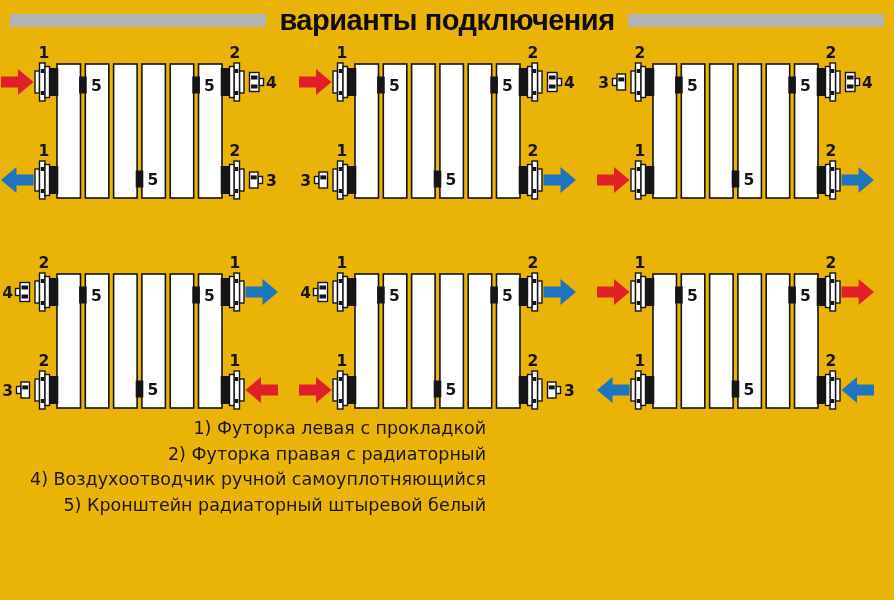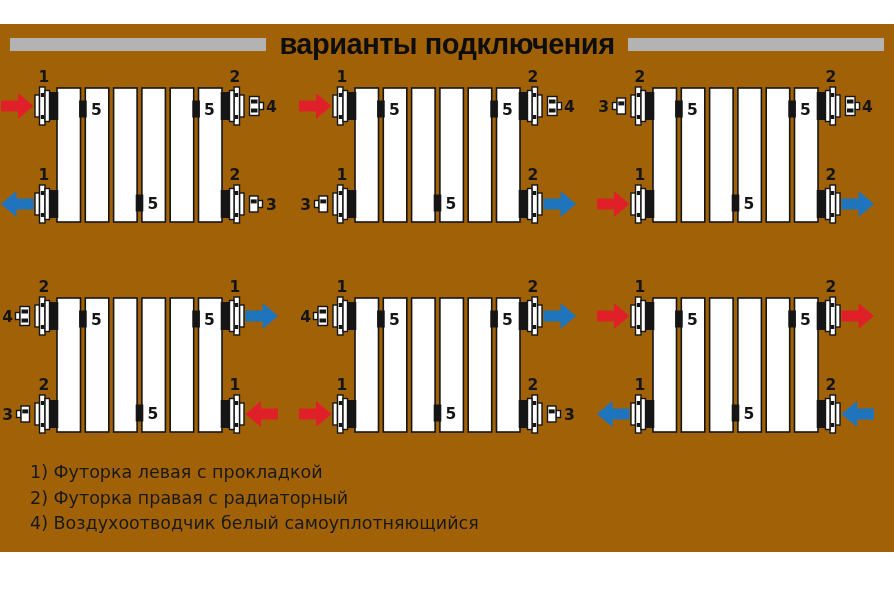--- a/index.html
+++ b/index.html
@@ -1,26 +1,26 @@
 <!DOCTYPE html>
 <html><head>
 <meta charset="utf-8">
 <style>
   html,body{margin:0;padding:0;background:#fff;}
-  .page{position:relative;width:894px;height:528px;background:#a16207;overflow:hidden;
-        font-family:"DejaVu Sans",sans-serif;margin-top:24px;}
+  .page{position:relative;width:894px;height:600px;background:#eab308;overflow:hidden;
+        font-family:"DejaVu Sans",sans-serif;}
   .title-row{position:absolute;top:2px;left:0;right:0;height:36px;display:flex;
              align-items:center;gap:13px;padding:0 10px;}
   .title-rule{height:13px;flex:1 1 0;background:#b3b3b3;}
   .page-title{margin:0;font-family:"Liberation Sans",sans-serif;font-weight:bold;
               font-size:29px;line-height:36px;color:#0d0d0d;white-space:nowrap;letter-spacing:-0.5px;}
   #diagrams{position:absolute;inset:0;}
   #diagrams svg{position:absolute;display:block;}
-  .legend{position:absolute;left:30px;top:436px;color:#191919;font-size:17.5px;
-          line-height:25.5px;font-weight:500;}
+  .legend{position:absolute;left:30px;top:416px;color:#191919;font-size:17.5px;
+          line-height:25.5px;font-weight:500;text-align:right;}
   .legend-item{white-space:nowrap;}
 </style>
 </head>
 <body>
 
 <div class="page">
 
   <div class="title-row">
     <div class="title-rule"></div>
     <h1 class="page-title">варианты подключения</h1>
@@ -549,16 +549,17 @@
           </g>
           <polygon points="1,132.5 18,132.5 18,125 33.5,138 18,151 18,143.5 1,143.5" fill="#1e74bd"></polygon>
         </g>
         <text x="235" y="114" text-anchor="middle" font-family="&quot;DejaVu Sans&quot;,sans-serif" font-weight="bold" font-size="15.5" fill="#151515">2</text>
       </svg>
     </div>
 
   <div class="legend">
     <div class="legend-item"><span>1)</span> <span>Футорка левая с прокладкой</span></div>
     <div class="legend-item"><span>2)</span> <span>Футорка правая с радиаторный</span></div>
-    <div class="legend-item"><span>4)</span> <span>Воздухоотводчик белый самоуплотняющийся</span></div>
+    <div class="legend-item"><span>4)</span> <span>Воздухоотводчик ручной самоуплотняющийся</span></div>
+    <div class="legend-item"><span>5)</span> <span>Кронштейн радиаторный штыревой белый</span></div>
   </div>
 
 </div>
 
 </body></html>

